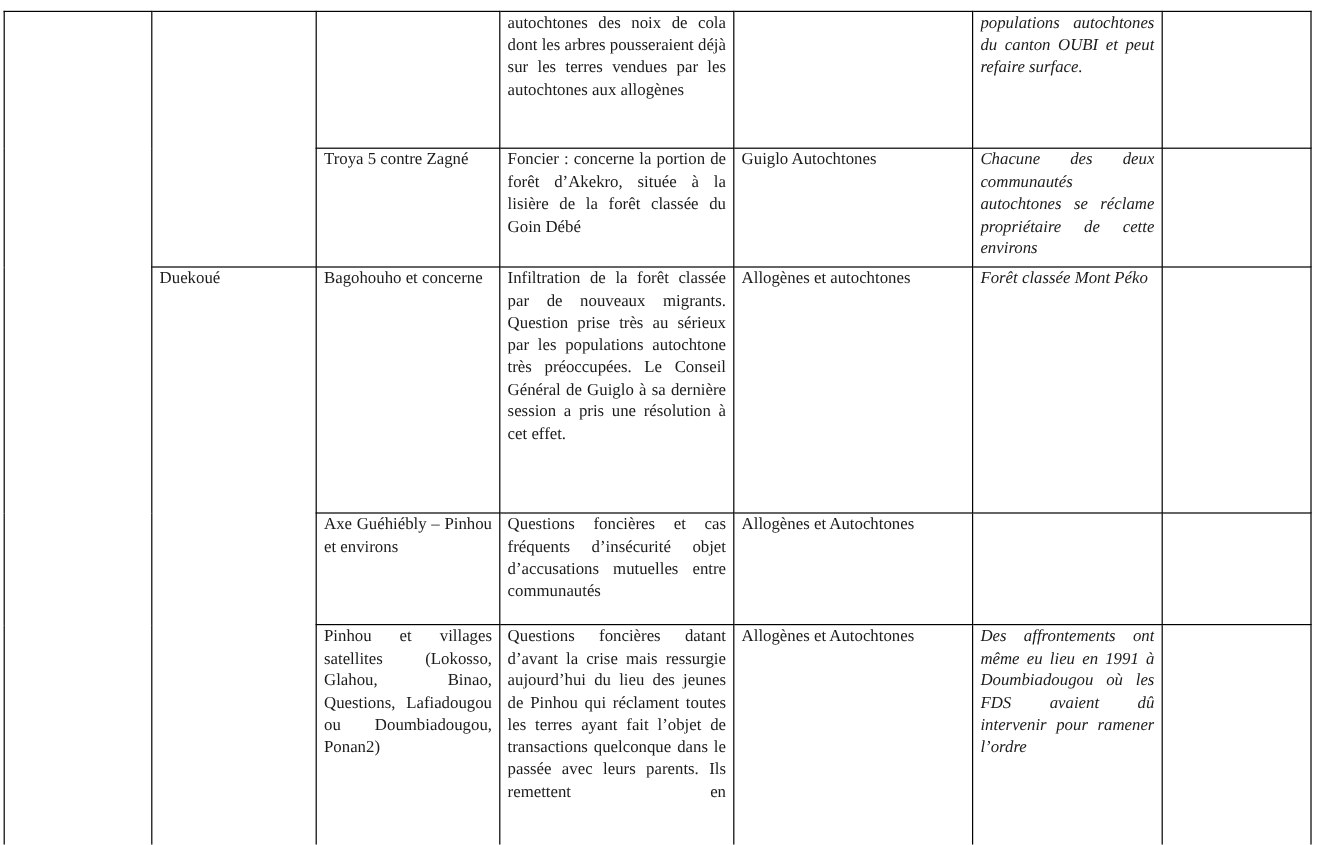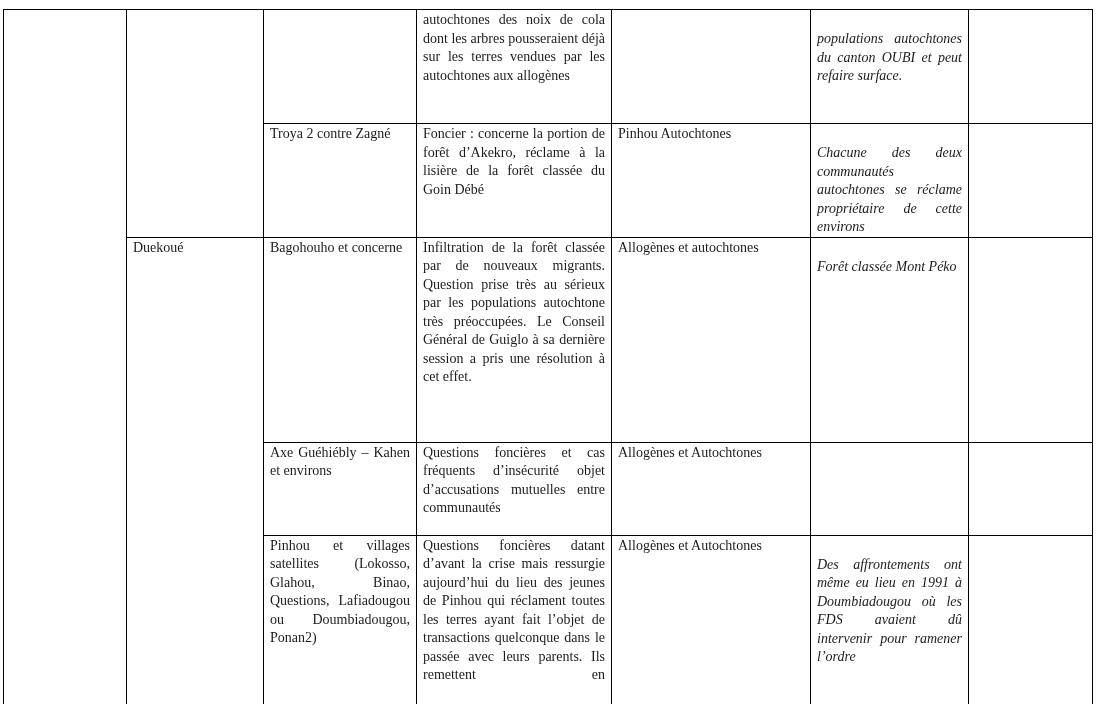--- a/index.html
+++ b/index.html
@@ -31,21 +31,20 @@
     font-size: 14px;
     line-height: 18.5px;
     overflow: hidden;
   }
   .cw {
     overflow: hidden;
     text-align: justify;
   }
   td.obs .cw {
     font-style: italic;
-    margin-top: 19px;
   }
   .cw.cont {
     text-align-last: justify;
   }
   tr.rA { height: 114px; }
   tr.rB { height: 99px;  }
   tr.rC { height: 205px; }
   tr.rD { height: 93px;  }
   tr.rE { height: 190px; }
   tr.rA .cw { max-height: 110px; }
@@ -87,27 +86,27 @@
           </td>
         <td class="obs">
             <div class="cw">populations autochtones du canton OUBI et peut refaire surface.</div>
           </td>
         <td>
             <div class="cw"></div>
           </td>
       </tr>
       <tr class="rB">
         <td>
-            <div class="cw">Troya 2 contre Zagné</div>
+            <div class="cw">Troya 5 contre Zagné</div>
           </td>
         <td>
-            <div class="cw">Foncier : concerne la portion de forêt d’Akekro, réclame à la lisière de la forêt classée du Goin Débé</div>
+            <div class="cw">Foncier : concerne la portion de forêt d’Akekro, située à la lisière de la forêt classée du Goin Débé</div>
           </td>
         <td>
-            <div class="cw">Pinhou Autochtones</div>
+            <div class="cw">Guiglo Autochtones</div>
           </td>
         <td class="obs">
             <div class="cw">Chacune des deux communautés autochtones se réclame propriétaire de cette environs</div>
           </td>
         <td>
             <div class="cw"></div>
           </td>
       </tr>
       <tr class="rC">
         <td rowspan="3">
@@ -124,21 +123,21 @@
           </td>
         <td class="obs">
             <div class="cw">Forêt classée Mont Péko</div>
           </td>
         <td>
             <div class="cw"></div>
           </td>
       </tr>
       <tr class="rD">
         <td>
-            <div class="cw">Axe Guéhiébly – Kahen et environs</div>
+            <div class="cw">Axe Guéhiébly – Pinhou et environs</div>
           </td>
         <td>
             <div class="cw">Questions foncières et cas fréquents d’insécurité objet d’accusations mutuelles entre communautés</div>
           </td>
         <td>
             <div class="cw">Allogènes et Autochtones</div>
           </td>
         <td class="obs">
             <div class="cw"></div>
           </td>

